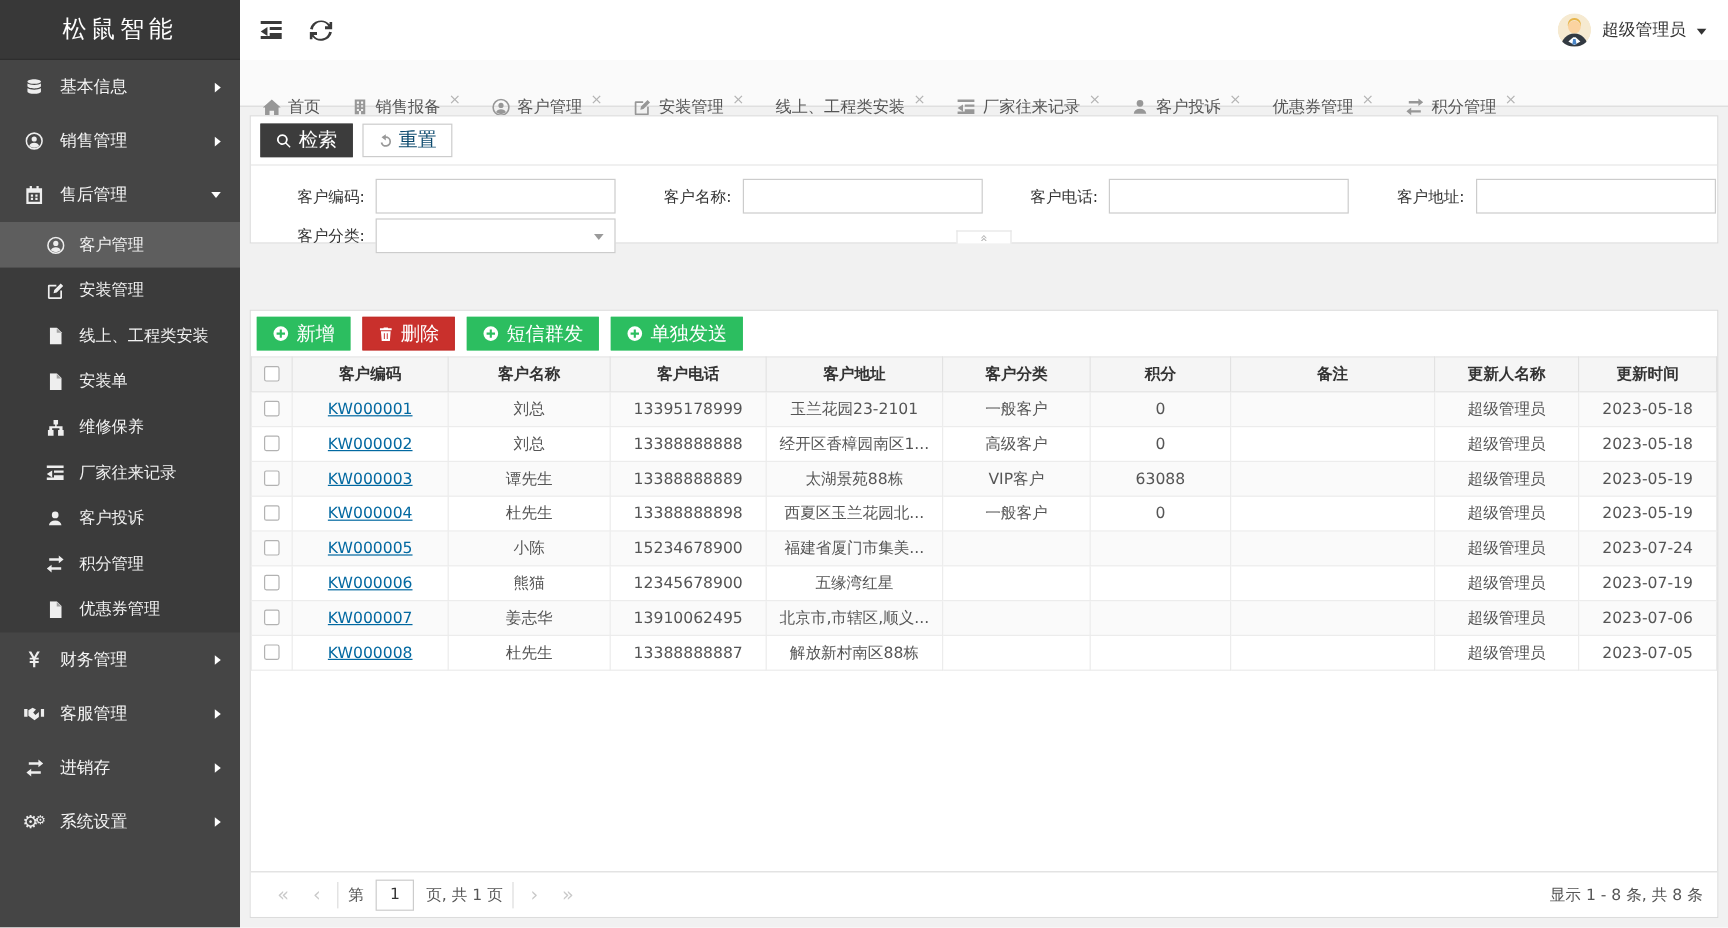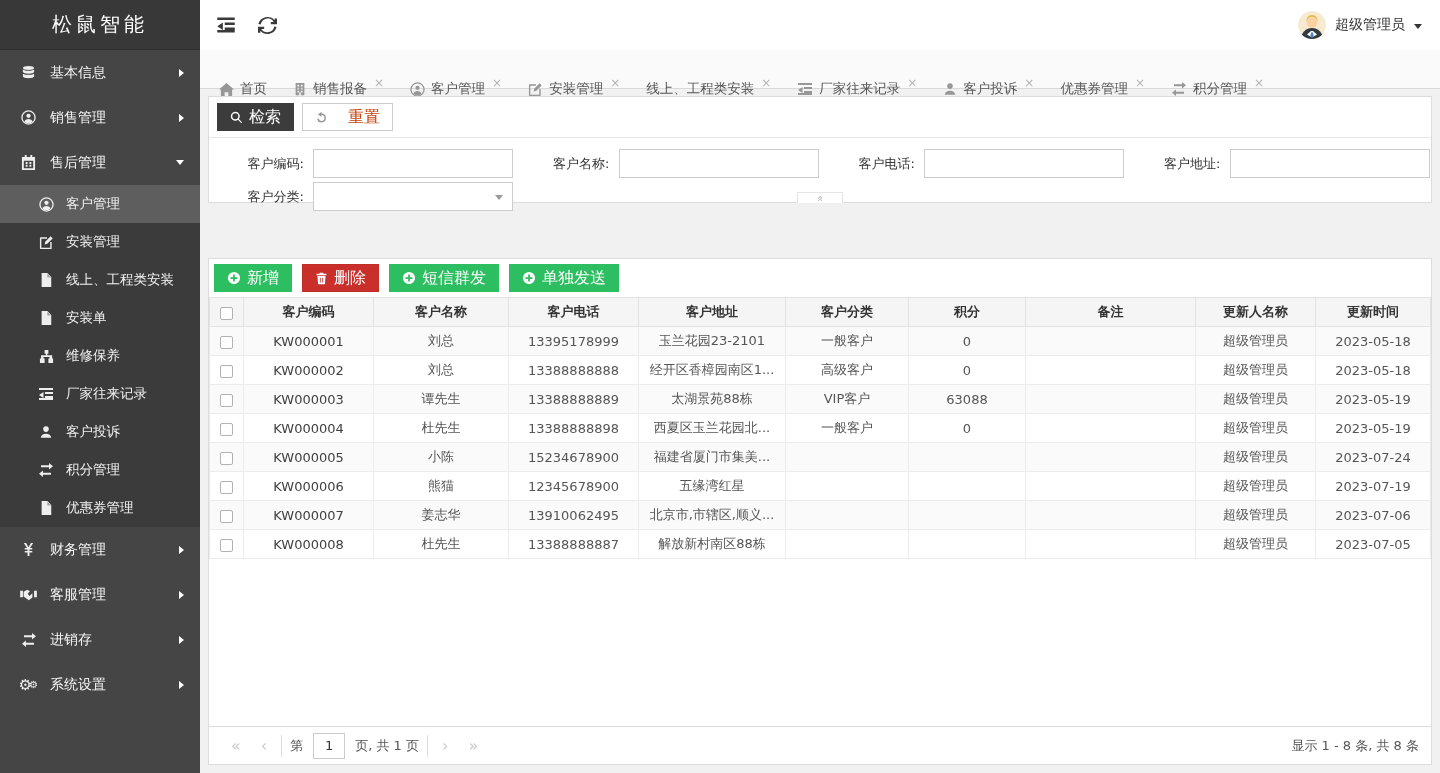--- a/index.html
+++ b/index.html
@@ -34,21 +34,21 @@
   .tab { display:flex; align-items:center; gap:6px; padding:0 13px; font-size:13.5px; color:#555; cursor:pointer; white-space:nowrap;margin-top:39px; }
   .tab .ic { color:#979797; display:inline-flex; }
   .tab.active { background:#e3e3e3; }
   .tab .x { color:#b3b3b3; font-size:12px; margin:-12px 0 0 1px; }
 
   
   #search-panel { position:absolute; left:208px; right:8px; top:96px; height:107px; background:#fff; border:1px solid #dcdcdc; }
   .sp-toolbar { height:41px; border-bottom:1px solid #e6e6e6; display:flex; align-items:center; padding:0 8px; gap:8px; }
   button { font-family:inherit; font-size:16px; cursor:pointer; }
   .btn-dark  { background:#3c3c3c; color:#fff; border:1px solid #3c3c3c; height:28px; padding:0 12px; display:inline-flex; align-items:center; gap:6px; }
-  .btn-plain { background:#fff; color:#c2410c; border:1px solid #ccc; height:28px; padding:0 12px; display:inline-flex; align-items:center; gap:20px; }
+  .btn-plain { background:#fff; color:#0c4a6e; border:1px solid #ccc; height:28px; padding:0 12px; display:inline-flex; align-items:center; gap:4px; }
   .btn-plain .ic { color:#999; }
   .sp-form { padding-top:9px; }
   .f-row { display:flex; height:33px; align-items:center; }
   .f-field { width:307px; display:flex; align-items:center; }
   .f-label { width:104px; text-align:right; padding-right:9px; color:#333; white-space:nowrap; }
   .f-input { width:200px; height:29px; border:1px solid #ccc; background:#fff; font:inherit; padding:0 6px; }
   .f-select { position:relative; width:200px; height:29px; border:1px solid #ccc; background:#fff; cursor:pointer; }
   .f-select .sel-caret { position:absolute; right:9px; top:12px; width:0; height:0; border-top:5px solid #9a9a9a; border-left:4px solid transparent; border-right:4px solid transparent; }
   .collapse-tag { position:absolute; left:50%; bottom:-1px; transform:translateX(-50%); width:46px; height:11px; background:#fff; border:1px solid #e4e4e4; border-bottom:none; display:flex; align-items:center; justify-content:center; color:#b5b5b5; cursor:pointer; }
   .collapse-tag .chevrons { display:inline-block; transform:rotate(90deg); font-size:11px; line-height:1; }
@@ -57,21 +57,21 @@
   #grid-panel { position:absolute; left:208px; right:8px; top:214px; bottom:8px; background:#fff; border:1px solid #dcdcdc; display:flex; flex-direction:column;margin-top:44px; }
   .gp-toolbar { padding:5px; display:flex; gap:10px; }
   .btn-green { background:#2cbe60; color:#fff; border:1px solid #2cbe60; height:28px; padding:0 12px; display:inline-flex; align-items:center; gap:6px; }
   .btn-red   { background:#c9302c; color:#fff; border:1px solid #c12e2a; height:28px; padding:0 12px; display:inline-flex; align-items:center; gap:6px; }
   .gp-table-wrap { width:100%; }
   table { width:100%; table-layout:fixed; border-collapse:collapse; font-size:13px; }
   th { background:#f5f5f5; font-weight:bold; color:#333; border:1px solid #e2e2e2; height:29px; text-align:center; overflow:hidden; white-space:nowrap; }
   td { border:1px solid #ececec; height:29px; text-align:center; color:#555; overflow:hidden; white-space:nowrap; text-overflow:ellipsis; padding:0 4px; }
   tbody tr:nth-child(odd) td { background:#fafafa; }
   .cb { width:13px; height:13px; border:1px solid #b2b2b2; border-radius:2px; background:#fff; display:inline-block; vertical-align:middle; cursor:pointer; }
-  .code-link { color:#404040; cursor:pointer;text-align:center; }
+  .code-link { color:#0369a1; text-decoration:underline; cursor:pointer;text-align:center; }
   .gp-spacer { flex:1; }
 
   
   .pager { border-top:1px solid #ddd; height:38px; display:flex; align-items:center; padding:0 12px; color:#555; font-size:13px; background:#fff; }
   .pg-btn { color:#c9c9c9; font-size:16px; padding:0 10px; cursor:pointer; line-height:1; }
   .pg-sep { width:1px; height:22px; background:#ddd; margin:0 4px; }
   .pg-text { padding:0 4px; color:#555; }
   .pg-input { width:32px; height:26px; border:1px solid #ccc; display:inline-flex; align-items:center; justify-content:center; color:#333; margin:0 6px; background:#fff; }
   .pg-summary { margin-left:auto; color:#555; }
 </style>

